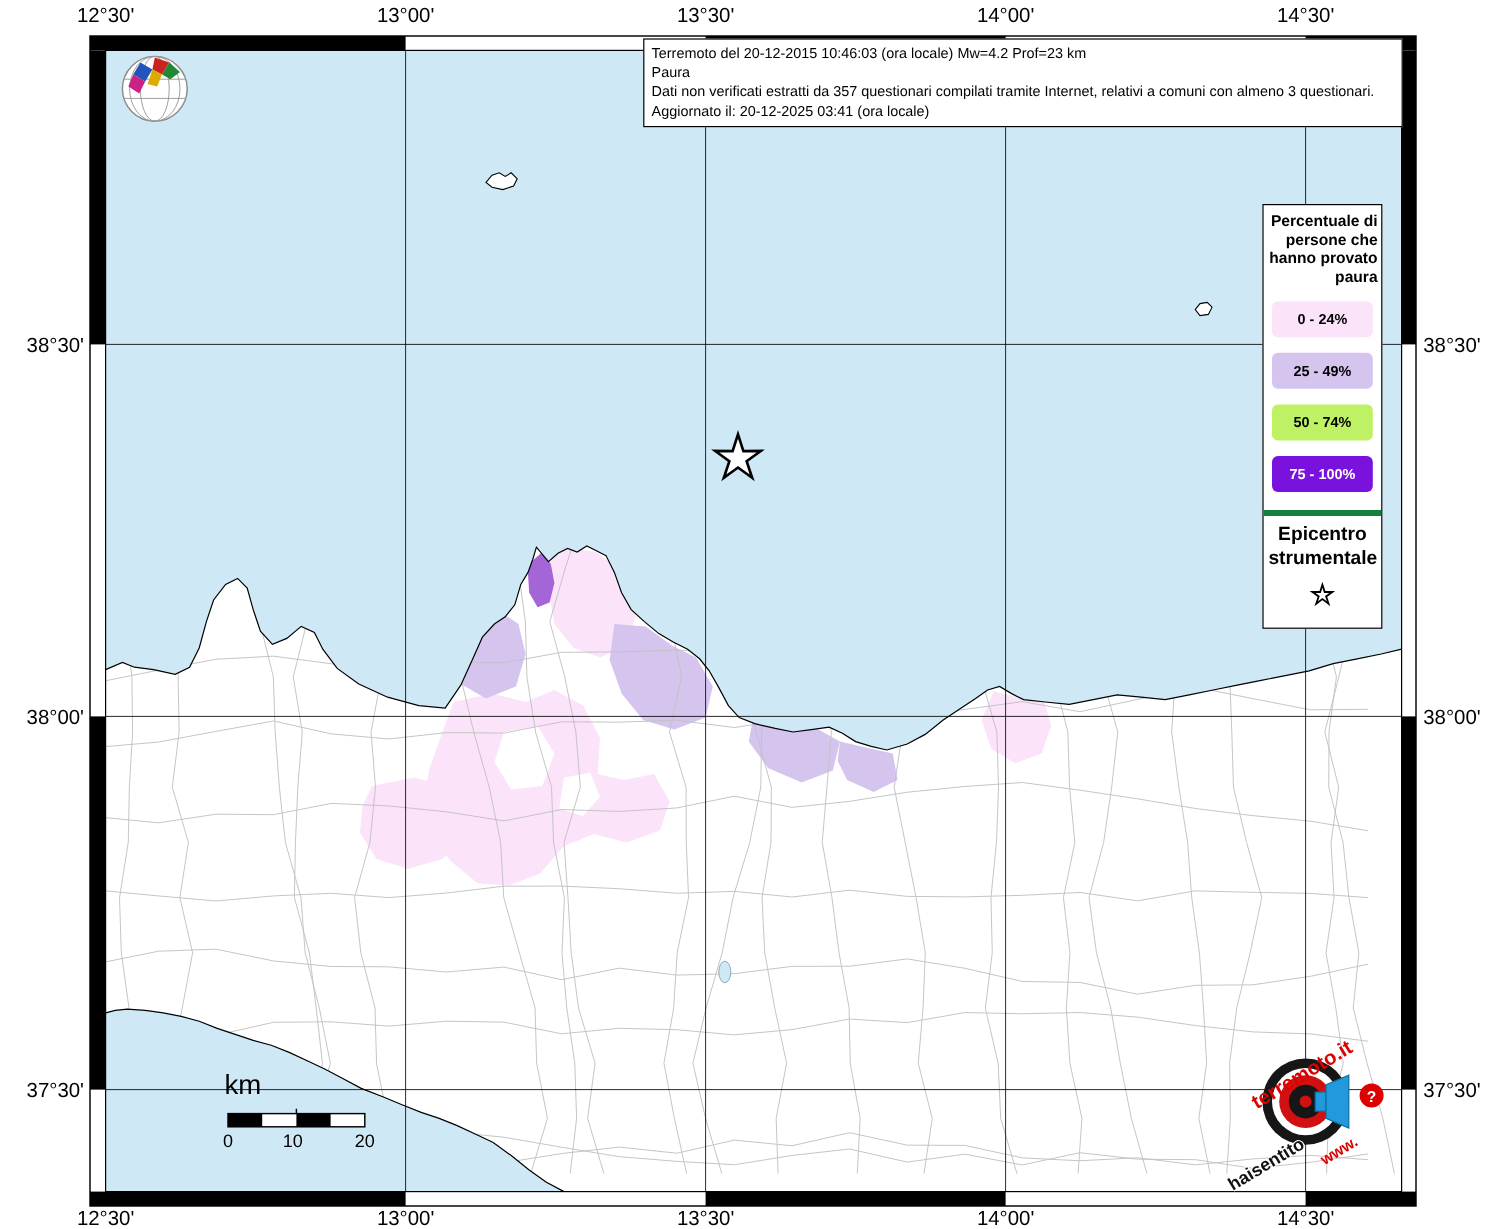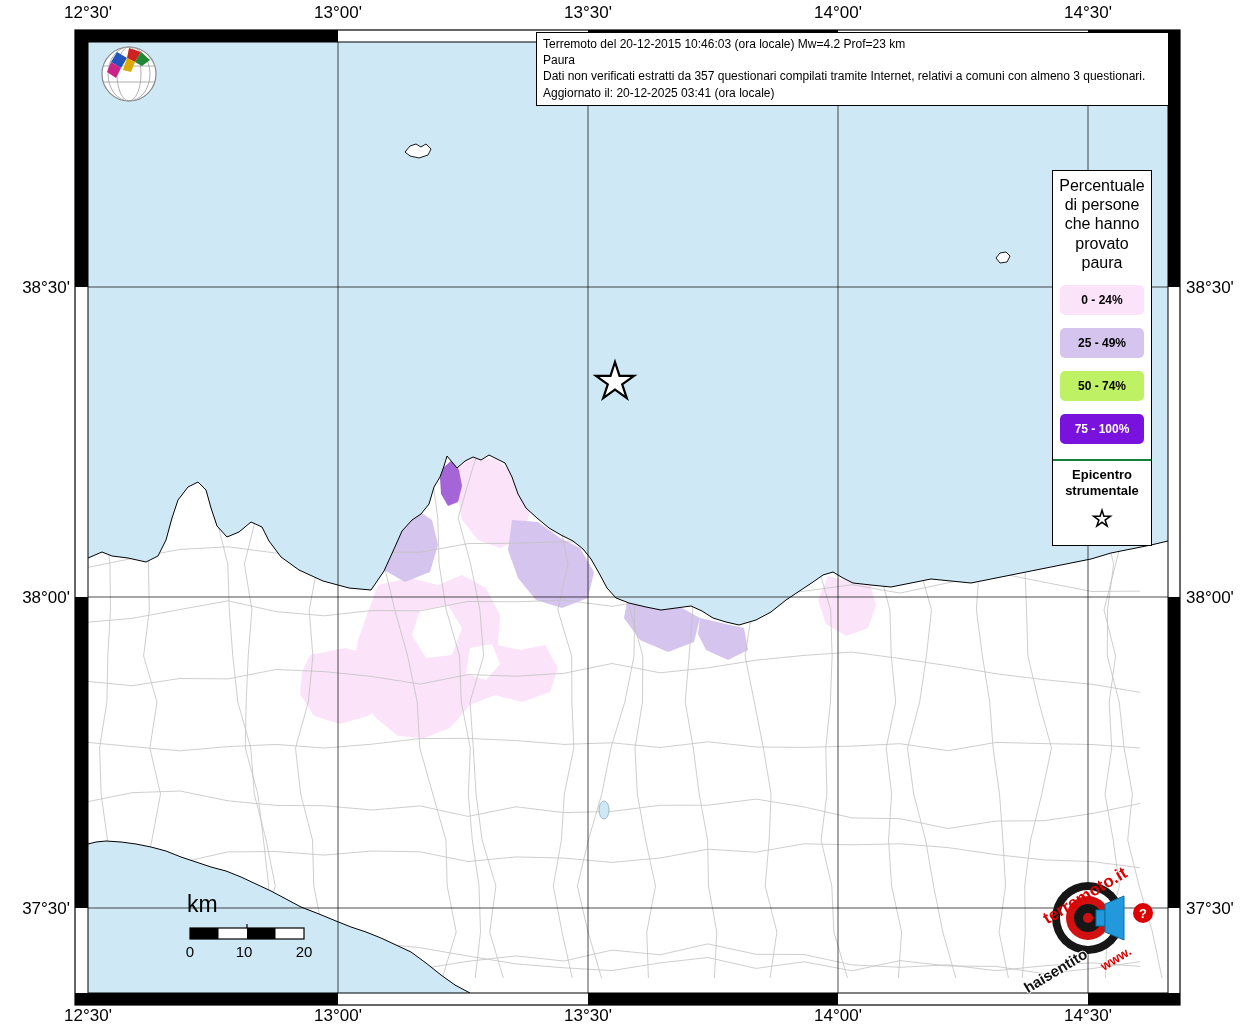--- a/index.html
+++ b/index.html
@@ -12,26 +12,26 @@
   .ax-t{transform:translateX(-50%);top:3px;}
   .ax-b{transform:translateX(-50%);top:1006px;}
   .ax-l{left:0;width:70px;text-align:right;}
   .ax-r{left:1186px;width:70px;text-align:left;}
 
   #info-box{position:absolute;left:536px;top:32px;width:619px;background:#fff;
             border:1px solid #000;padding:3px 6px 4px 6px;font-size:12px;line-height:1.35;
             white-space:nowrap;}
   #legend{position:absolute;left:1052px;top:170px;width:100px;background:#fff;
           border:1px solid #000;text-align:center;box-sizing:border-box;}
-  #legend .lg-title{font-weight:normal;font-size:16px;line-height:1.2;padding:5px 3px 0 3px;}
+  #legend .lg-title{font-weight:bold;font-size:13px;line-height:1.2;padding:5px 3px 0 3px;text-align:right;}
   .swatch{width:84px;height:30px;margin:13px auto 0 auto;border-radius:5px;
           display:flex;align-items:center;justify-content:center;
           font-size:12px;font-weight:bold;}
-  #legend .lg-epi{border-top:2px solid #15803d;margin-top:15px;padding:6px 4px 2px 4px;
-          font-weight:bold;font-size:13px;line-height:1.25;}
+  #legend .lg-epi{border-top:5px solid #15803d;margin-top:15px;padding:6px 4px 2px 4px;
+          font-weight:bold;font-size:16px;line-height:1.25;}
   #legend .lg-star{margin:6px auto 10px auto;width:24px;height:24px;}
 
   #ingv{position:absolute;left:98px;top:45px;display:flex;align-items:center;gap:10px;}
   #ingv .txt{font-size:9.5px;font-weight:bold;color:#4f4f4f;letter-spacing:.3px;line-height:1.45;}
 
   #kmlabel{position:absolute;left:187px;top:891px;width:120px;text-align:left;font-size:23px;}
   .sc-num{position:absolute;top:943px;font-size:15px;transform:translateX(-50%);}
 
   .wm-text{position:absolute;font-weight:bold;white-space:nowrap;}
   #wm-red{left:1038px;top:886px;transform:rotate(-31deg);color:#dd0000;font-size:17px;}

